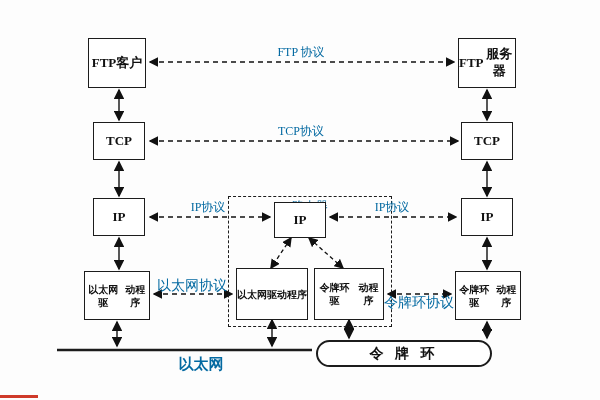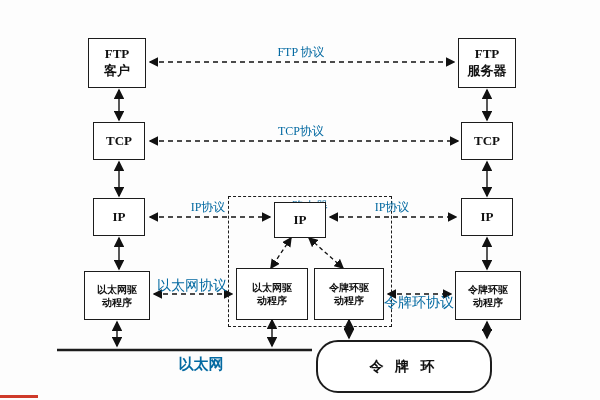--- a/index.html
+++ b/index.html
@@ -5,21 +5,21 @@
   * { margin:0; padding:0; box-sizing:border-box; }
   html,body { background:#ffffff; }
   body { font-family:"Liberation Serif","DejaVu Serif",serif; }
   .canvas {
     position:relative; width:600px; height:400px;
     background:#fdfdfd; overflow:hidden;
   }
   svg.wires { position:absolute; left:0; top:0; width:600px; height:400px; }
   .box {
     position:absolute; border:1.6px solid #1c1c1c; background:#ffffff;
-    display:flex; flex-direction:column; align-items:center; justify-content:center;
+    display:flex; flex-direction:row; align-items:center; justify-content:center;
     font-size:13px; font-weight:bold; color:#111; line-height:1.3; text-align:center;
   }
   .box.small-text { font-size:10px; }
   .dashed-box {
     position:absolute; border:1.6px dashed #1c1c1c; background:transparent;
   }
   .lbl {
     position:absolute; font-size:12px; color:#0369a1; white-space:nowrap;
     transform:translateX(-50%);
   }
@@ -115,18 +115,18 @@
   </div>
 
   <div class="lbl" style="left:301px; top:44px;">FTP 协议</div>
   <div class="lbl" style="left:301px; top:123px;">TCP协议</div>
   <div class="lbl" style="left:208px; top:199px;">IP协议</div>
   <div class="lbl" style="left:392px; top:199px;">IP协议</div>
   <div class="lbl tiny" style="left:192px; top:277px;">以太网协议</div>
   <div class="lbl tiny" style="left:419px; top:294px;">令牌环协议</div>
 
   <div class="lbl" style="left:175px; top:355px; font-size:15px; font-weight:bold;margin-left:26px;">以太网</div>
-  <div class="stadium" style="left:316px; top:340px; width:176px; height:53px;">
+  <div class="stadium" style="left:316px; top:340px; width:176px; height:27px;">
     <span>令 牌 环</span>
   </div>
 
   <div class="watermark" style="left:0px; top:395px; width:38px; height:3px;"></div>
 </div>
 
 </body></html>

